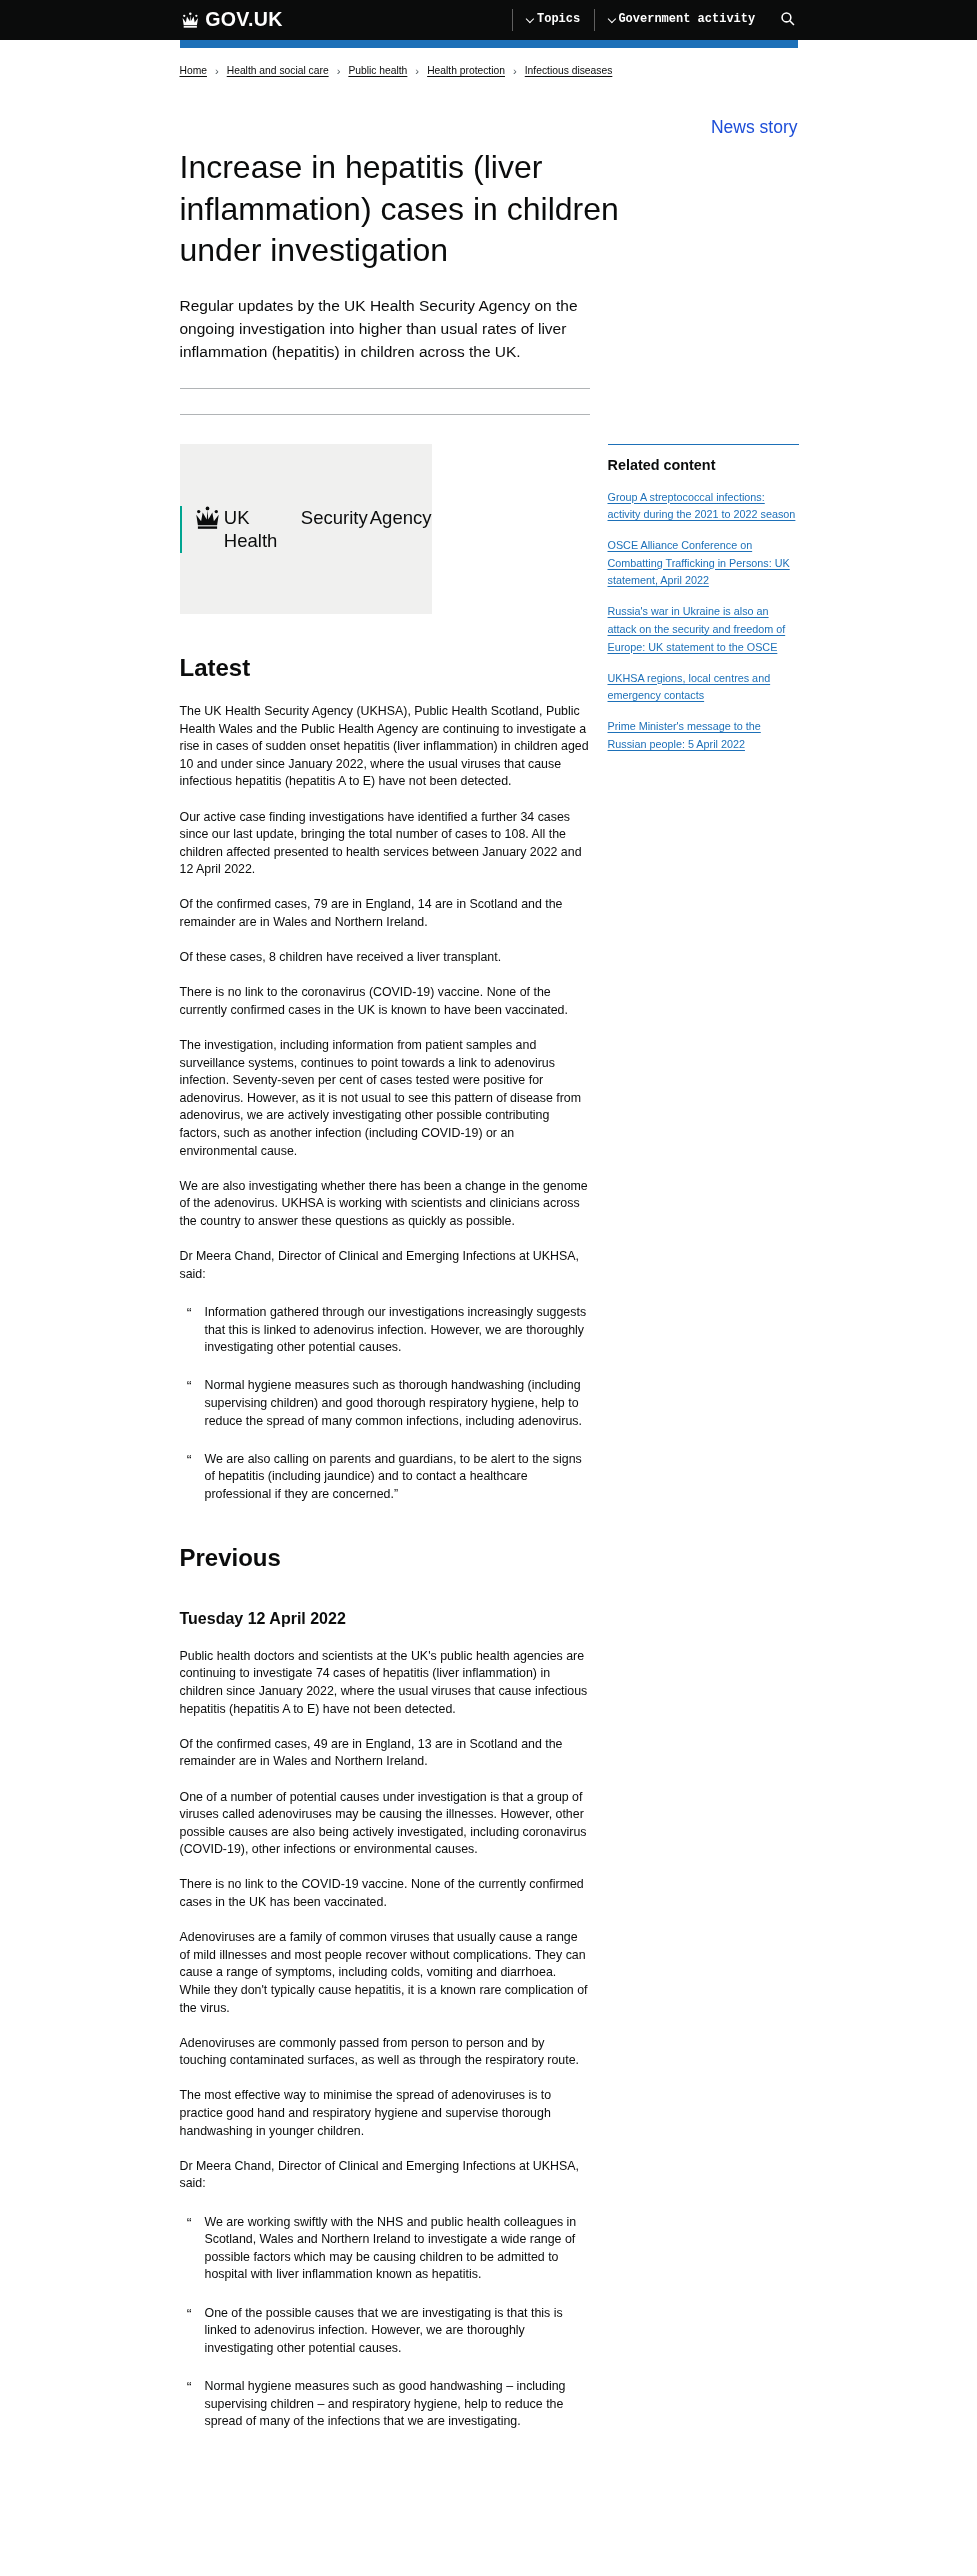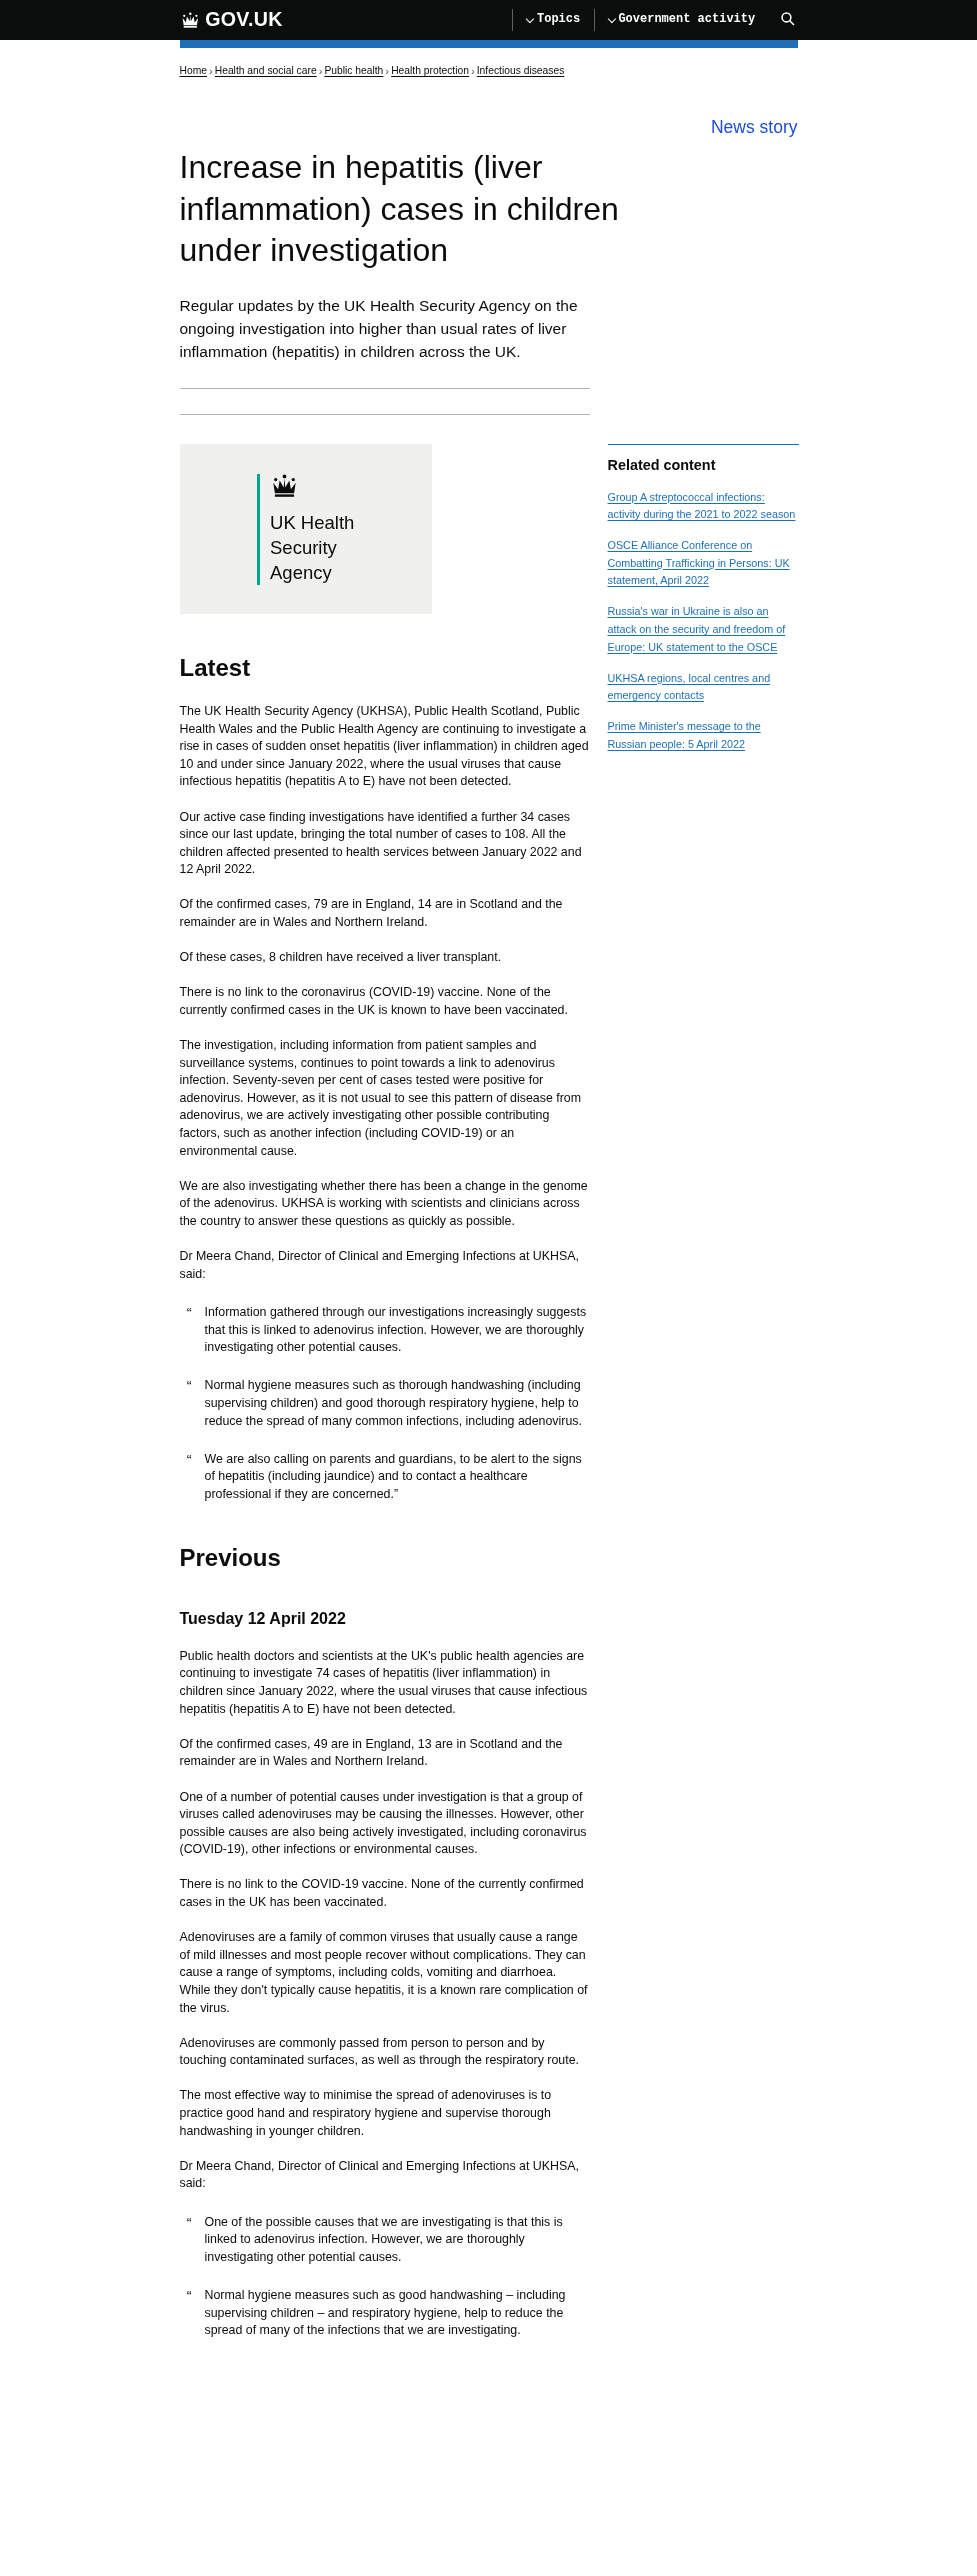--- a/index.html
+++ b/index.html
@@ -14,40 +14,40 @@
   .logo { display:flex; align-items:center; gap:5.2px; color:#fff; text-decoration:none; font-weight:700; font-size:19.6px; letter-spacing:0.3px; }
   .logo svg { display:block; }
   .header-nav { margin-left:auto; display:flex; align-items:center; height:100%; }
   .hnav-sep { width:0.5px; height:21.6px; background:rgba(255,255,255,0.35); }
   .hnav-item { display:flex; align-items:center; gap:5.2px; color:#fff; text-decoration:none; font-weight:700; font-size:12px; padding:0 13.4px; height:100%;font-family:Liberation Mono, monospace; }
   .chev { width:5.7px; height:5.7px; border-right:1px solid #fff; border-bottom:1px solid #fff; transform:rotate(45deg) translateY(-1.5px); display:inline-block; }
   .search-btn { background:none; border:none; padding:0 2.1px 0 11.3px; cursor:pointer; height:100%; display:flex; align-items:center; }
   .blue-strip { height:7.7px; background:#1d70b8; }
 
   
-  .breadcrumb { padding:15.5px 0 0 0; font-size:10.3px; display:flex; flex-wrap:wrap; align-items:center; gap:2px; }
+  .breadcrumb { padding:15.5px 0 0 0; font-size:10.3px; display:flex; flex-wrap:wrap; align-items:center; gap:8px; }
   .breadcrumb a { color:#0b0c0c; }
   .crumb-sep { color:#505a5f; font-size:11.3px; }
 
   
   .caption { display:block; margin-top:36px; font-size:17.5px; color:#1d4ed8;text-align:right; }
   h1.page-title { font-size:32px; line-height:1.3; font-weight:400; margin-top:7.2px; max-width:464px; }
   .lead { margin-top:21.6px; font-size:15.5px; line-height:1.5; max-width:422px; }
   .hr-grey { border:none; border-top:0.5px solid #b1b4b6; margin:25px 0 0 0; max-width:410px; }
   .meta-block { margin-top:15.5px; font-size:10.8px; }
   .meta-block p { margin-bottom:9.3px; }
   .meta-block .from-link { font-weight:700; }
 
   
   .grid { display:grid; grid-template-columns:410px 191px; gap:18px; margin-top:29px; }
 
   .lead-image { width:252px; height:170px; background:#f0f0ef; display:flex; align-items:center; justify-content:center; }
   .ukhsa-logo { display:flex; gap:10.3px; }
   .ukhsa-rule { width:3.1px; background:#00a591; }
-  .ukhsa-body { display:flex; flex-direction:column; gap:2.1px; }
+  .ukhsa-body { display:flex; flex-direction:row; gap:2.1px; }
   .ukhsa-body svg { margin-bottom:5.2px; }
   .ukhsa-line { font-size:18.5px; line-height:1.25; color:#0b0c0c; }
 
   h2.section-h { font-size:24px; font-weight:700; margin-top:37px; }
   h3.date-h { font-size:16px; font-weight:700; margin-top:33px; }
   .body-copy p.bp { margin-top:17.5px; max-width:410px; }
   .quote-item { position:relative; margin-top:20.6px; padding-left:25px; max-width:407px; }
   .quote-item::before { content:"\201C"; position:absolute; left:7.2px; top:-1px; font-size:14.4px; color:#0b0c0c; }
 
   
@@ -168,20 +168,21 @@
       <h3 class="date-h">Tuesday 12 April 2022</h3>
       <p class="bp">Public health doctors and scientists at the UK's public health agencies are continuing to investigate 74 cases of hepatitis (liver inflammation) in children since January 2022, where the usual viruses that cause infectious hepatitis (hepatitis A to E) have not been detected.</p>
       <p class="bp">Of the confirmed cases, 49 are in England, 13 are in Scotland and the remainder are in Wales and Northern Ireland.</p>
       <p class="bp">One of a number of potential causes under investigation is that a group of viruses called adenoviruses may be causing the illnesses. However, other possible causes are also being actively investigated, including coronavirus (COVID-19), other infections or environmental causes.</p>
       <p class="bp">There is no link to the COVID-19 vaccine. None of the currently confirmed cases in the UK has been vaccinated.</p>
       <p class="bp">Adenoviruses are a family of common viruses that usually cause a range of mild illnesses and most people recover without complications. They can cause a range of symptoms, including colds, vomiting and diarrhoea. While they don't typically cause hepatitis, it is a known rare complication of the virus.</p>
       <p class="bp">Adenoviruses are commonly passed from person to person and by touching contaminated surfaces, as well as through the respiratory route.</p>
       <p class="bp">The most effective way to minimise the spread of adenoviruses is to practice good hand and respiratory hygiene and supervise thorough handwashing in younger children.</p>
       <p class="bp">Dr Meera Chand, Director of Clinical and Emerging Infections at UKHSA, said:</p>
       <blockquote>
+        <p class="quote-item">We are working swiftly with the NHS and public health colleagues in Scotland, Wales and Northern Ireland to investigate a wide range of possible factors which may be causing children to be admitted to hospital with liver inflammation known as hepatitis.</p>
         <p class="quote-item">One of the possible causes that we are investigating is that this is linked to adenovirus infection. However, we are thoroughly investigating other potential causes.</p>
         <p class="quote-item">Normal hygiene measures such as good handwashing – including supervising children – and respiratory hygiene, help to reduce the spread of many of the infections that we are investigating.</p>
 
       </blockquote>
 
     </div>
 
     <aside class="related">
       <h2>Related content</h2>
       <ul>

